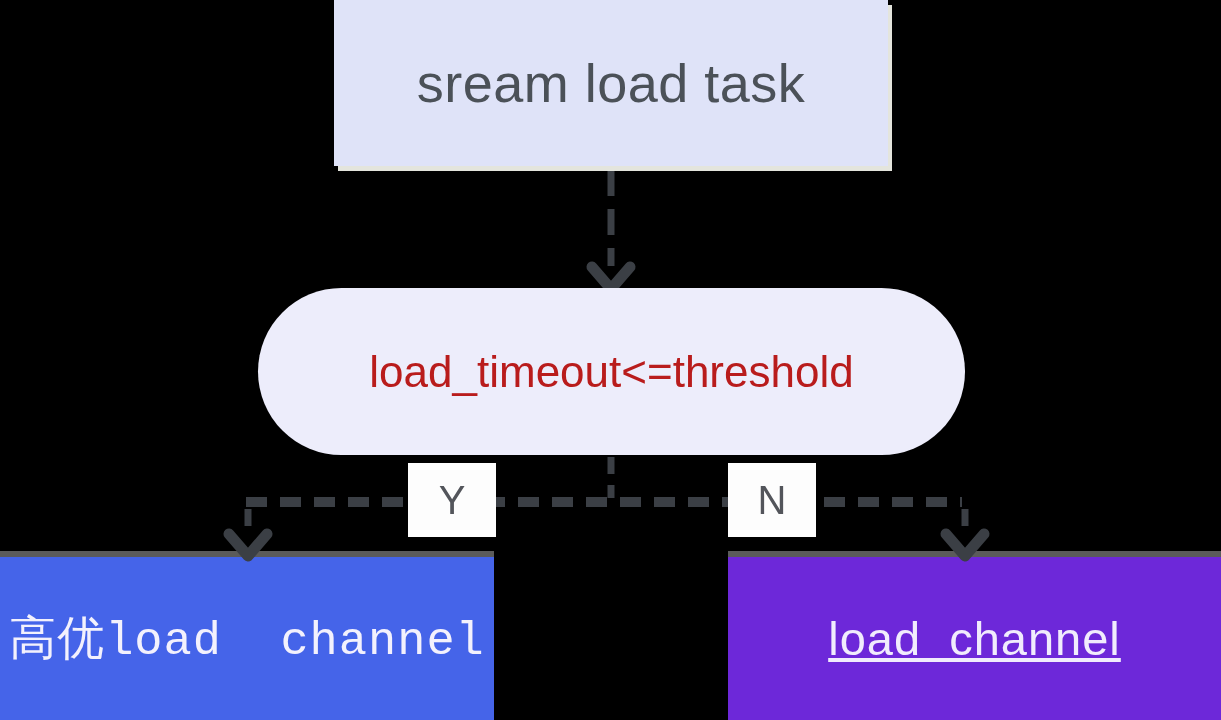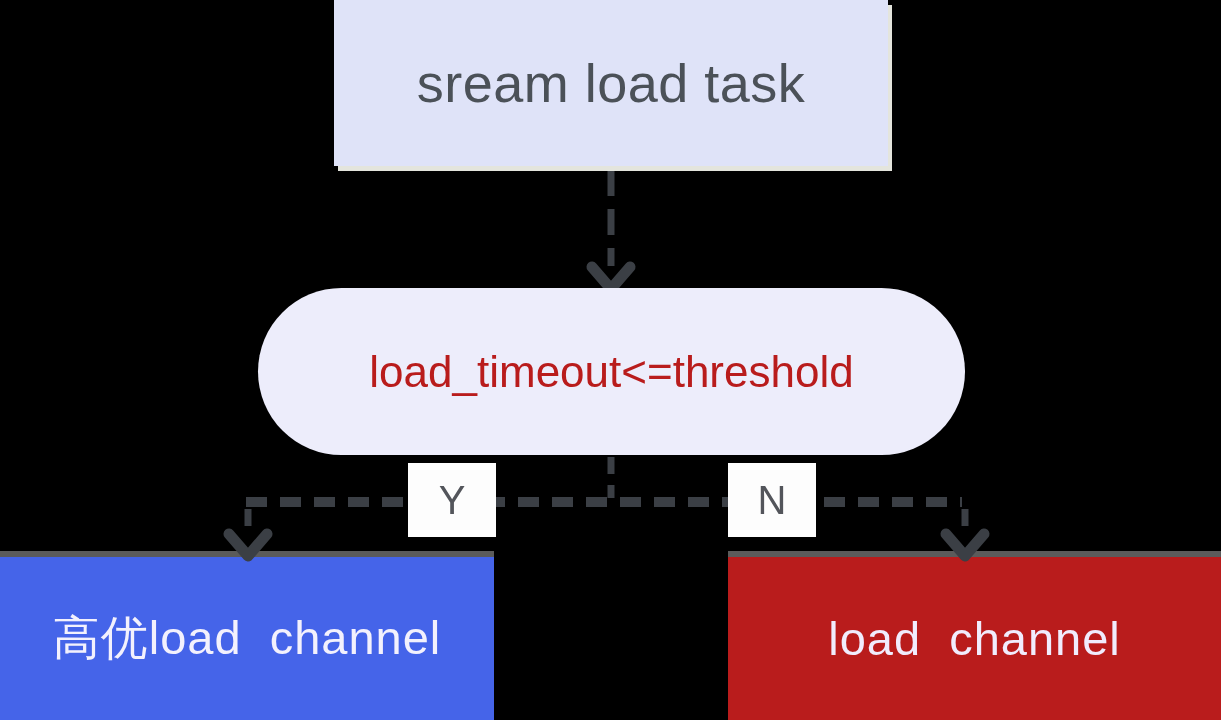--- a/index.html
+++ b/index.html
@@ -119,21 +119,21 @@
   </div>
 
   <div class="node branch-label branch-yes" style="background-color: rgb(253, 253, 253); color: rgb(83, 85, 91);">
     <span class="node-label">Y</span>
   </div>
 
   <div class="node branch-label branch-no" style="background-color: rgb(253, 253, 253); color: rgb(83, 85, 91);">
     <span class="node-label">N</span>
   </div>
 
-  <div class="node node-channel node-channel-left" style="background-color: rgb(69, 100, 233); color: rgb(243, 241, 253); border-top-color: rgb(91, 91, 91);">
+  <div class="node node-channel node-channel-left" style="background-color: rgb(69, 100, 233); color: rgb(243, 241, 253); border-top-color: rgb(91, 91, 91); font-family: Liberation Mono, monospace;">
     <span class="node-label">高优load  channel</span>
   </div>
 
-  <div class="node node-channel node-channel-right" style="background-color: #b91c1c; color: rgb(241, 236, 253); border-top-color: rgb(91, 91, 91);">
+  <div class="node node-channel node-channel-right" style="background-color: #6d28d9; color: rgb(241, 236, 253); border-top-color: rgb(91, 91, 91); text-decoration: underline;">
     <span class="node-label">load  channel</span>
   </div>
 
 </div>
 
 </body></html>

